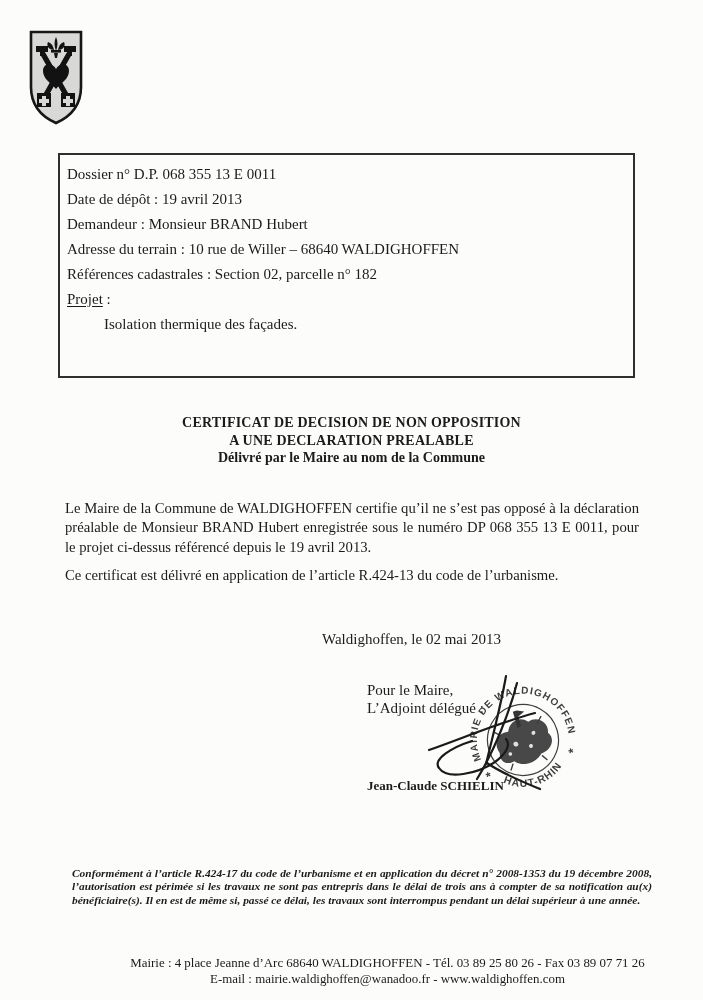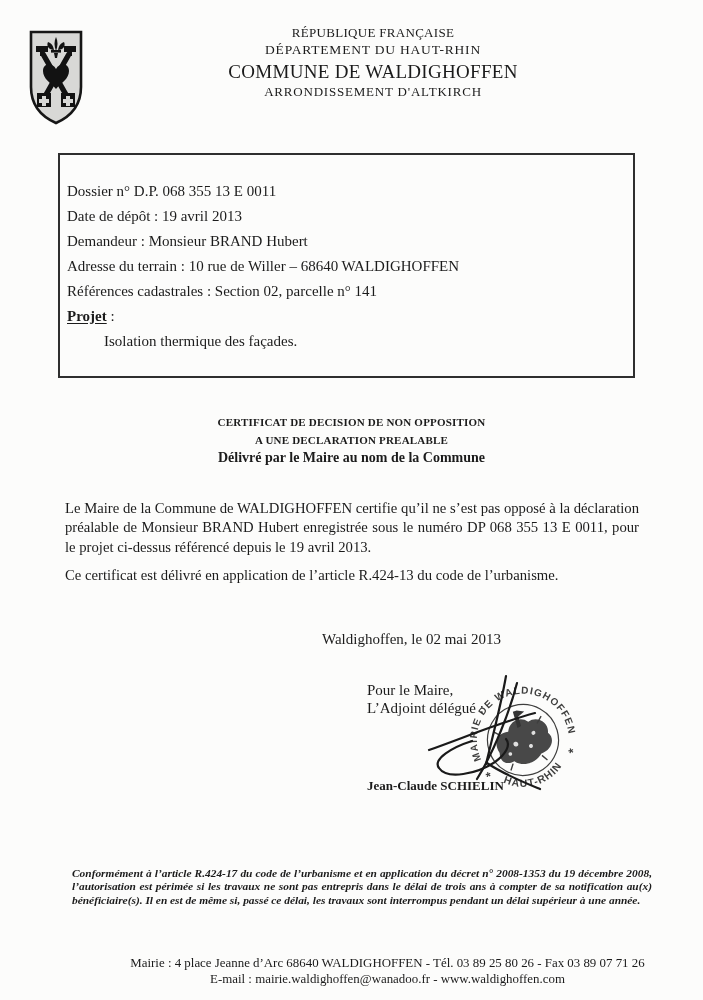--- a/index.html
+++ b/index.html
@@ -14,26 +14,26 @@
   .h-line1 { font-size:13px;   letter-spacing:.3px; }
   .h-line2 { font-size:13.5px; letter-spacing:.8px; margin-top:1px; }
   .h-line3 { font-size:19px;   letter-spacing:.3px; margin-top:3px; }
   .h-line4 { font-size:13px;   letter-spacing:.8px; margin-top:1px; }
   
   .dossier-box {
     position:absolute; left:58px; top:153px; width:577px; height:225px;
     border:2px solid #2f2f2f; box-sizing:border-box;
   }
   .box-line { margin-left:7px; height:25px; line-height:25px; font-size:15px; white-space:nowrap; }
-  .box-line:first-child { margin-top:24px; }
+  .box-line:first-child { margin-top:7px; }
   .indent { padding-left:37px; }
-  .u { text-decoration:underline; text-underline-offset:2px;font-weight:bold; }
+  .u { text-decoration:underline; text-underline-offset:2px; }
   
   .doc-title { position:absolute; left:0; top:414px; width:703px; text-align:center; font-weight:bold; }
-  .t-line1, .t-line2 { font-size:11px; line-height:17.5px; letter-spacing:.2px; }
+  .t-line1, .t-line2 { font-size:14px; line-height:17.5px; letter-spacing:.2px; }
   .t-line3 { font-size:14px; line-height:17px;text-align:center; }
   
   .para { position:absolute; left:65px; width:574px; margin:0; font-size:14.7px; line-height:19.3px; text-align:justify; }
   .p1 { top:499px; }
   .p2 { top:566px; }
   .dateline { position:absolute; left:322px; top:631px; font-size:15px; }
   
   .sig-intro { position:absolute; left:367px; top:682px; font-size:15px; line-height:17.8px; }
   .sig-name  { position:absolute; left:367px; top:778px; font-size:13px;font-weight:bold; }
   .stamp { position:absolute; left:458px; top:676px; width:130px; height:128px; opacity:.92; }
@@ -78,33 +78,27 @@
       <g fill="#121212">
         <path d="M28,8 C26,12 26,17 28,22 C30,17 30,12 28,8 Z"></path>
         <path d="M20,13 C18,17 21,21 26,21 C25,16 23,14 20,13 Z"></path>
         <path d="M36,13 C38,17 35,21 30,21 C31,16 33,14 36,13 Z"></path>
         <rect x="23" y="21" width="10" height="2.6"></rect>
         <path d="M26,24 h4 l-1,5 h-2 z"></path>
       </g>
     </svg>
   </div>
 
-  <div class="header-text">
-    <div class="h-line1">RÉPUBLIQUE FRANÇAISE</div>
-    <div class="h-line2">DÉPARTEMENT DU HAUT-RHIN</div>
-    <div class="h-line3">COMMUNE DE WALDIGHOFFEN</div>
-    <div class="h-line4">ARRONDISSEMENT D'ALTKIRCH</div>
-  </div>
 
   <div class="dossier-box">
     <div class="box-line">Dossier n° D.P. 068 355 13 E 0011</div>
     <div class="box-line">Date de dépôt : 19 avril 2013</div>
     <div class="box-line">Demandeur : Monsieur BRAND Hubert</div>
     <div class="box-line">Adresse du terrain : 10 rue de Willer – 68640 WALDIGHOFFEN</div>
-    <div class="box-line">Références cadastrales : Section 02, parcelle n° 141</div>
+    <div class="box-line">Références cadastrales : Section 02, parcelle n° 182</div>
     <div class="box-line"><span class="u">Projet</span><span> :</span></div>
     <div class="box-line indent">Isolation thermique des façades.</div>
   </div>
 
   <div class="doc-title">
     <div class="t-line1">CERTIFICAT DE DECISION DE NON OPPOSITION</div>
     <div class="t-line2">A UNE DECLARATION PREALABLE</div>
     <div class="t-line3">Délivré par le Maire au nom de la Commune</div>
   </div>
 

